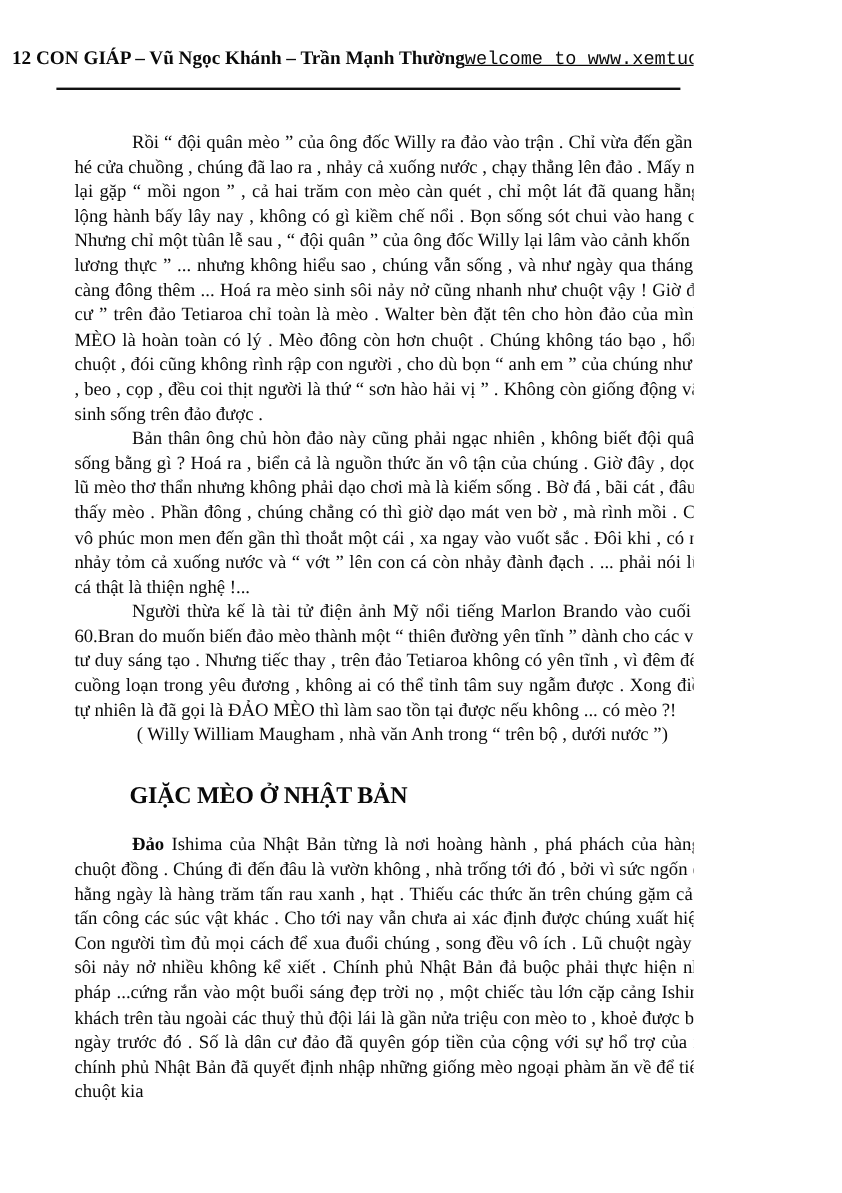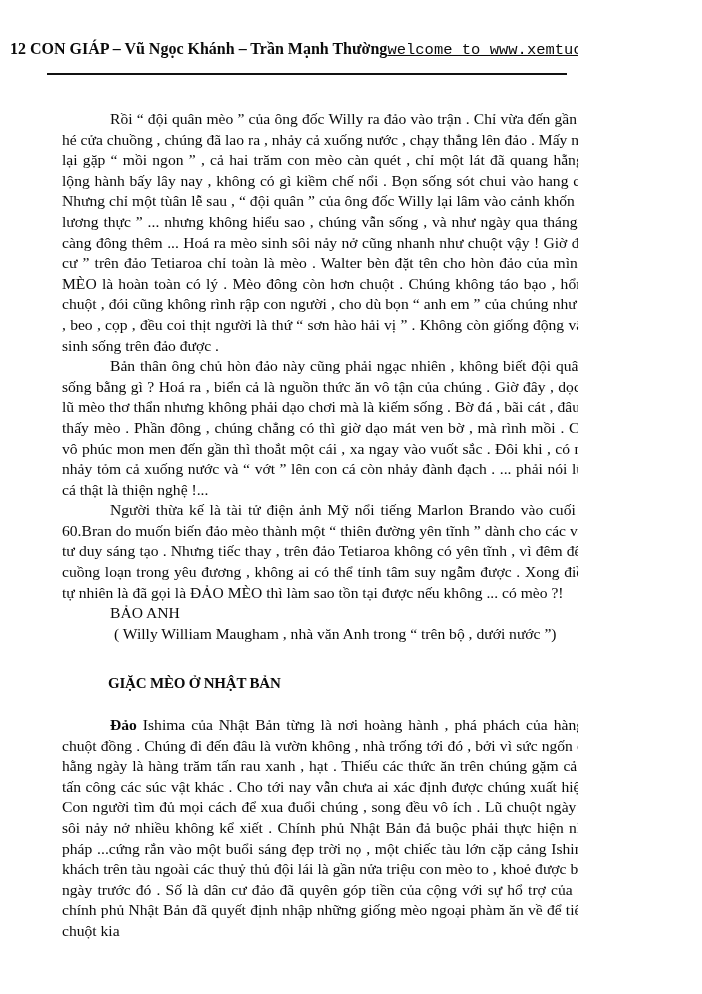--- a/index.html
+++ b/index.html
@@ -62,21 +62,21 @@
   }
   .para { text-indent: 48px; }
   .para.no-indent { text-indent: 0; }
   .para.gap-above { margin-top: 25px; }
   .byline-line { text-indent: 48px; }
   .source-line { text-indent: 52px; }
   .section-heading {
     margin-top: 29px;
     margin-left: 46px;
     font-weight: bold;
-    font-size: 15px;
+    font-size: 20px;
     letter-spacing: -0.2px;
   }
   .lead-word { font-weight: bold; margin-top: 12px; }
   .para.after-heading { margin-top: 21px; }
 </style>
 </head>
 <body>
 
 <div class="page">
 
@@ -93,21 +93,20 @@
   <div class="article-body">
 
 
     <p class="para gap-above">Rồi “ đội quân mèo ” của ông đốc Willy ra đảo vào trận . Chỉ vừa đến gần bờ , được hé cửa chuồng , chúng đã lao ra , nhảy cả xuống nước , chạy thẳng lên đảo . Mấy ngày nhịn , lại gặp “ mồi ngon ” , cả hai trăm con mèo càn quét , chỉ một lát đã quang hẵng lũ chuột lộng hành bấy lây nay , không có gì kiềm chế nổi . Bọn sống sót chui vào hang chạy trốn . Nhưng chỉ một tùân lễ sau , “ đội quân ” của ông đốc Willy lại lâm vào cảnh khốn đói : hết “ lương thực ” ... nhưng không hiểu sao , chúng vẫn sống , và như ngày qua tháng lại chúng càng đông thêm ... Hoá ra mèo sinh sôi nảy nở cũng nhanh như chuột vậy ! Giờ đây , “ dân cư ” trên đảo Tetiaroa chỉ toàn là mèo . Walter bèn đặt tên cho hòn đảo của mình là ĐẢO MÈO là hoàn toàn có lý . Mèo đông còn hơn chuột . Chúng không táo bạo , hổn hào như chuột , đói cũng không rình rập con người , cho dù bọn “ anh em ” của chúng như mèo rừng , beo , cọp , đều coi thịt người là thứ “ sơn hào hải vị ” . Không còn giống động vật nào còn sinh sống trên đảo được .</p>
 
     <p class="para">Bản thân ông chủ hòn đảo này cũng phải ngạc nhiên , không biết đội quân của ông sống bằng gì ? Hoá ra , biển cả là nguồn thức ăn vô tận của chúng . Giờ đây , dọc bờ biển , lũ mèo thơ thẩn nhưng không phải dạo chơi mà là kiếm sống . Bờ đá , bãi cát , đâu đâu cũng thấy mèo . Phần đông , chúng chẳng có thì giờ dạo mát ven bờ , mà rình mồi . Con cá nào vô phúc mon men đến gần thì thoắt một cái  , xa ngay vào vuốt sắc . Đôi khi  , có những con nhảy tỏm cả xuống nước và “ vớt ” lên con cá còn nhảy đành đạch . ... phải nói lũ mèo săn cá thật là thiện nghệ !...</p>
 
 
     <p class="para">Người thừa kế là tài tử điện ảnh Mỹ nổi tiếng Marlon Brando vào cuối thập niên 60.Bran do muốn biến đảo mèo thành một “ thiên đường yên tĩnh ” dành cho các văn nghệ sĩ tư duy sáng tạo . Nhưng tiếc thay , trên đảo Tetiaroa không có yên tĩnh , vì đêm đêm lũ mèo cuồng loạn trong yêu đương , không ai có thể tỉnh tâm suy ngẫm được . Xong điều hết sức tự nhiên là đã gọi là ĐẢO MÈO  thì làm sao tồn tại được nếu không ... có mèo ?!</p>
 
-    <p class="byline-line">BẢO ANH</p>
 
     <p class="source-line">( Willy William Maugham , nhà văn Anh trong “ trên bộ , dưới nước ”)</p>
 
     <h2 class="section-heading">GIẶC MÈO Ở NHẬT BẢN</h2>
 
     <p class="para after-heading">
       <span class="lead-word">Đảo</span><span> Ishima của Nhật Bản từng là nơi hoàng hành , phá phách của hàng vạn con chuột đồng . Chúng đi đến đâu là vườn không , nhà trống tới đó , bởi vì sức ngốn của chúng hằng ngày là hàng trăm tấn rau xanh , hạt . Thiếu các thức ăn trên chúng gặm cả củi gỗ và tấn công các súc vật khác . Cho tới nay vẫn chưa ai xác định được chúng xuất hiện từ đâu . Con người tìm đủ mọi cách để xua đuổi chúng , song đều vô ích . Lũ chuột ngày càng sinh sôi nảy nở nhiều không kể xiết . Chính phủ Nhật Bản đả buộc phải thực hiện những biện pháp ...cứng rắn vào một buổi sáng đẹp trời nọ , một chiếc tàu lớn cặp cảng Ishima . Hành khách trên tàu ngoài các thuỷ thủ đội lái là gần nửa triệu con mèo to , khoẻ được bỏ đói mấy ngày trước đó . Số là dân cư đảo đã quyên góp tiền của cộng với sự hổ trợ của ngân sách chính phủ Nhật Bản đã quyết định nhập những giống mèo ngoại phàm ăn về để tiêu diệty lũ chuột kia</span>
     </p>
 
   </div>

